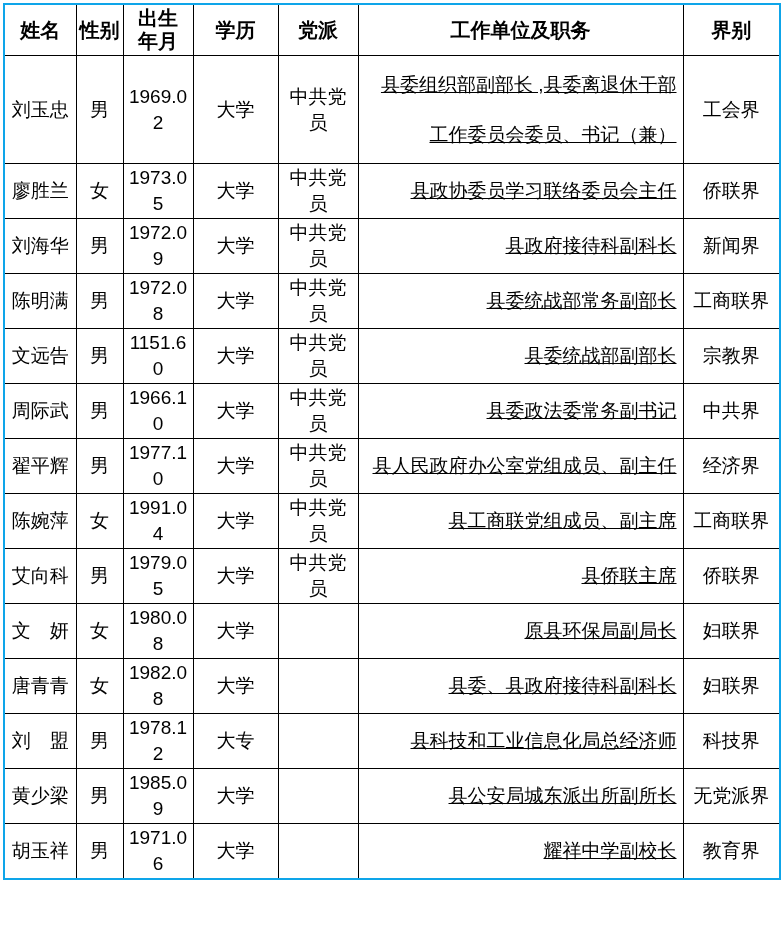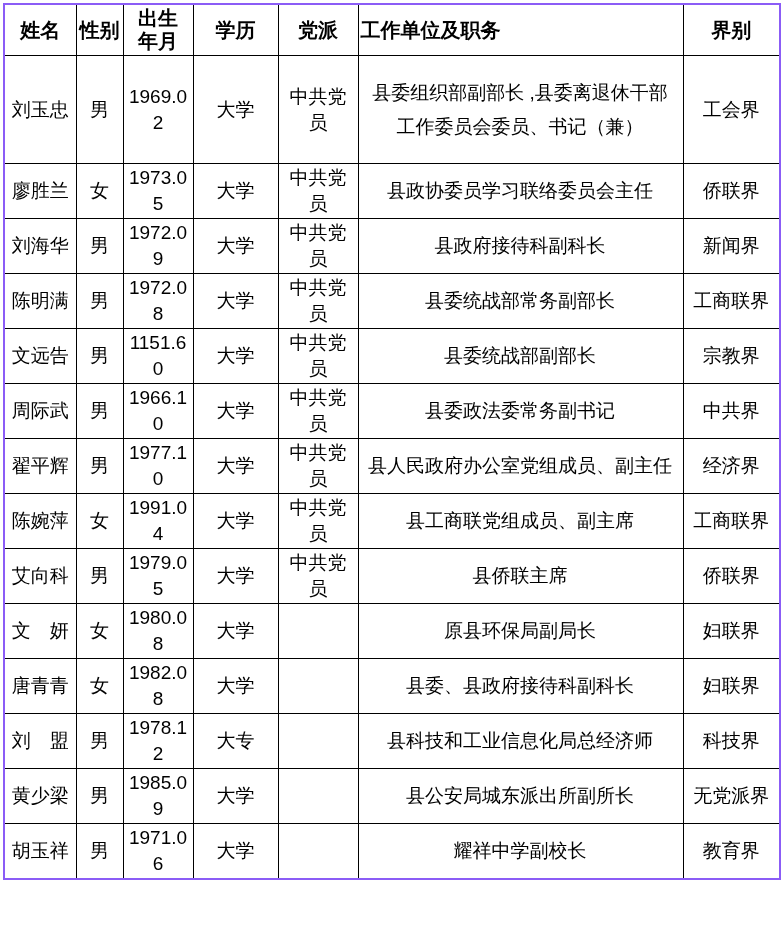--- a/index.html
+++ b/index.html
@@ -14,21 +14,21 @@
     height: 937px;
     box-sizing: border-box;
     padding: 3px;
     background: #ffffff;
     overflow: hidden;
   }
   table.roster {
     border-collapse: collapse;
     table-layout: fixed;
     width: 776px;
-    border: 2px solid #8b5cf6;
+    border: 2px solid #0ea5e9;
     background: #ffffff;
   }
   table.roster th,
   table.roster td {
     border: 1px solid #000000;
     text-align: center;
     vertical-align: middle;
     padding: 0 2px;
     overflow: hidden;
     word-break: break-all;
@@ -43,26 +43,27 @@
   table.roster td {
     font-size: 19px;
     height: 54px;
     line-height: 1.35;
   }
   table.roster tr.tall td {
     height: 107px;
   }
   
   table.roster td.col-work {
+    text-align: right;
+    padding: 0 6px 0 5px;
+    line-height: 50px;
+    text-decoration: underline;
+  }
+  table.roster th.col-work {
     text-align: center;
-    padding: 0 6px 0 5px;
-    line-height: 34px;
-  }
-  table.roster th.col-work {
-    text-align: left;
   }
 </style>
 </head>
 <body>
 
 <div class="page">
   <table class="roster">
     <colgroup>
       <col style="width:72px">
       <col style="width:47px">

